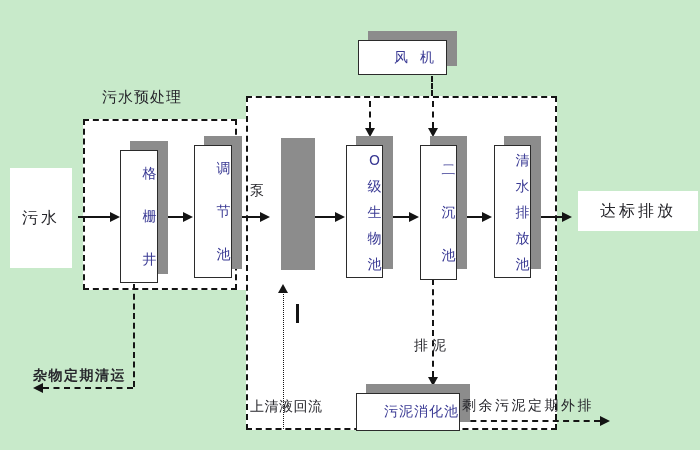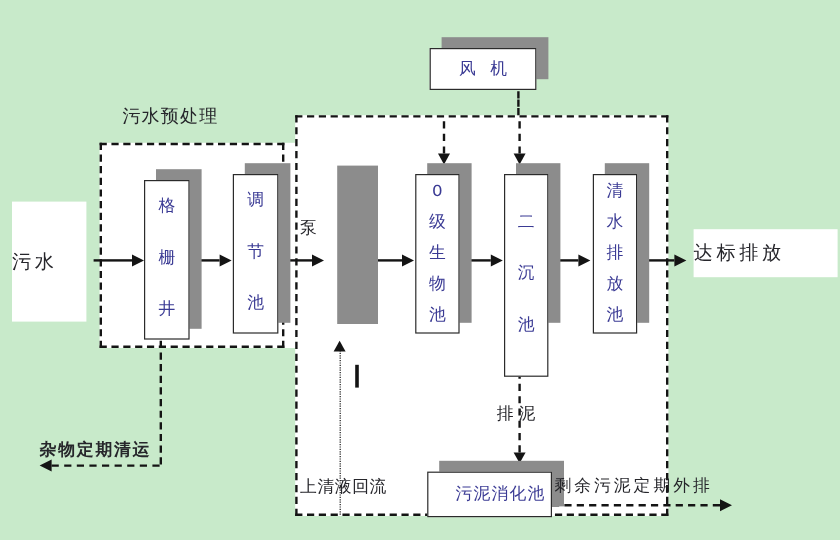--- a/index.html
+++ b/index.html
@@ -28,39 +28,38 @@
   .ah{position:absolute;width:0;height:0;}
   .ah.right{border-left:10px solid var(--line,#141414);border-top:5px solid transparent;border-bottom:5px solid transparent;}
   .ah.left{border-right:10px solid var(--line,#141414);border-top:5px solid transparent;border-bottom:5px solid transparent;}
   .ah.down{border-top:9px solid var(--line,#141414);border-left:5px solid transparent;border-right:5px solid transparent;}
   .ah.up{border-bottom:9px solid var(--line,#141414);border-left:5px solid transparent;border-right:5px solid transparent;}
   
   .nshadow{position:absolute;background:var(--shadow,#8c8c8c);}
   .node{
     position:absolute;background:var(--box-fill,#ffffff);
     border:1px solid var(--box-border,#2b2b2b);
-    display:flex;align-items:center;justify-content:center;
+    display:flex;align-items:center;justify-content:flex-end;
     box-sizing:border-box;
-    font-family:Liberation Mono, monospace;
   }
   .vt{
     width:1.08em;word-break:break-all;text-align:center;
     color:var(--box-text,#3a3a94);font-size:14px;
   }
   .lh3{line-height:43px;}
   .lh5{line-height:26px;}
   .ht{color:var(--box-text,#3a3a94);font-size:14px;white-space:nowrap;}
   
   .lbl{
     position:absolute;color:var(--label-text,#26262b);
     font-size:14px;white-space:nowrap;line-height:1.25;
   }
   .big{font-size:16px;letter-spacing:3px;}
   .tick{position:absolute;background:var(--line,#141414);}
-  .cbox{position:absolute;display:flex;align-items:center;}
+  .cbox{position:absolute;display:flex;align-items:center;justify-content:center;}
 </style>
 </head>
 <body>
 
 <div id="stage">
 
   <div class="wz" style="left:83px;top:119px;width:163px;height:171px;"></div>
   <div class="wz" style="left:246px;top:96px;width:311px;height:334px;"></div>
 
   <div class="group" style="left:83px;top:119px;width:150px;height:167px;"></div>
@@ -118,21 +117,21 @@
   </div>
 
   <div class="nshadow" style="left:281px;top:138px;width:34px;height:132px;"></div>
 
   <div class="nshadow" style="left:356px;top:136px;width:37px;height:133px;"></div>
   <div class="node" style="left:346px;top:145px;width:37px;height:133px;">
     <span class="vt lh5">O级生物池</span>
   </div>
 
   <div class="nshadow" style="left:430px;top:136px;width:37px;height:133px;"></div>
-  <div class="node" style="left:420px;top:145px;width:37px;height:169px;">
+  <div class="node" style="left:420px;top:145px;width:37px;height:135px;">
     <span class="vt lh3">二沉池</span>
   </div>
 
   <div class="nshadow" style="left:504px;top:136px;width:37px;height:133px;"></div>
   <div class="node" style="left:494px;top:145px;width:37px;height:133px;">
     <span class="vt lh5">清水排放池</span>
   </div>
 
   <div class="nshadow" style="left:368px;top:31px;width:89px;height:35px;"></div>
   <div class="node" style="left:358px;top:40px;width:89px;height:35px;">

